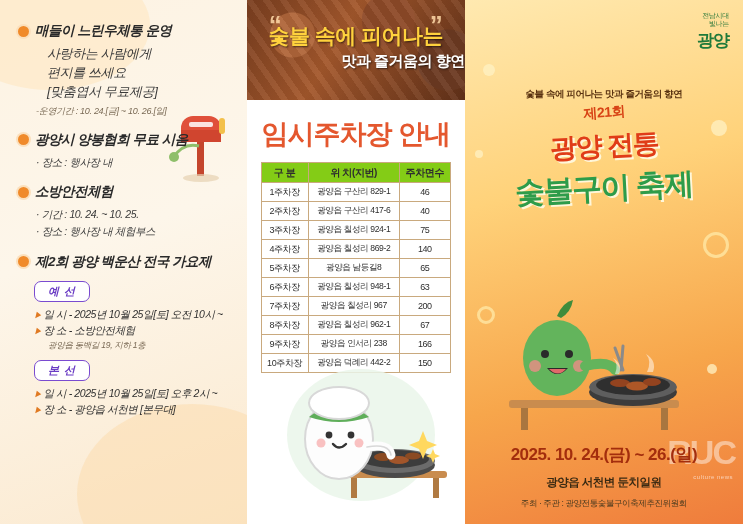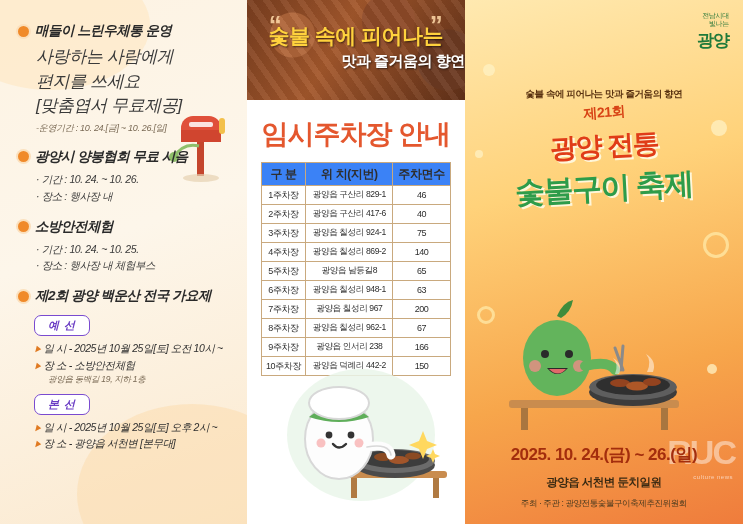--- a/index.html
+++ b/index.html
@@ -50,22 +50,22 @@
   .dot {
     width:11px; height:11px; border-radius:50%;
     background:#f08a2a; flex:none;
     box-shadow: 0 0 0 2px #fbe0bd;
   }
   .sec-title {
     font-size:13.5px; font-weight:bold; color:#2a2a2a;
     letter-spacing:-.5px;
   }
   .sec-sub {
-    font-size:17px; color:#3a3a3a; line-height:1.45;
-    margin-left:18px; letter-spacing:-.4px;
+    font-size:13px; color:#3a3a3a; line-height:1.45;
+    margin-left:29px; letter-spacing:-.4px;
   }
   .sec-note {
     font-size:9px; color:#7a6a55; margin-left:18px; margin-top:3px;
     letter-spacing:-.3px;
   }
   .bullets { margin-left:18px; margin-top:3px; }
   .bullet {
     font-size:10.5px; color:#3a3a3a; line-height:1.6;
     letter-spacing:-.4px;
   }
@@ -145,21 +145,21 @@
     width:100%; border-collapse:collapse;
     font-size:9px; color:#2e2e2e;
   }
   table.park th, table.park td {
     border:1px solid #c9a97e;
     padding:2.5px 2px;
     text-align:center;
     letter-spacing:-.4px;
   }
   table.park th {
-    background:#3b82f6; font-weight:bold; font-size:12px;
+    background:#84cc16; font-weight:bold; font-size:10px;
   }
   table.park td:nth-child(2){ font-size:8.6px; }
 
   .mascot-center {
     position:absolute; left:0; right:0; bottom:6px; height:175px;
   }
 
   
   .panel-right {
     position:relative;
@@ -257,21 +257,20 @@
 [맞춤엽서 무료제공]</div>
         <div class="sec-note">-운영기간 : 10. 24.[금] ~ 10. 26.[일]</div>
       </div>
 
       <div class="sec">
         <div class="sec-head">
           <span class="dot"></span>
           <span class="sec-title">광양시 양봉협회 무료 시음</span>
         </div>
         <div class="bullets">
-          <div class="bullet">기간 : 10. 24. ~ 10. 26.</div>
           <div class="bullet">장소 : 행사장 내</div>
         </div>
       </div>
 
       <div class="sec">
         <div class="sec-head">
           <span class="dot"></span>
           <span class="sec-title">소방안전체험</span>
         </div>
         <div class="bullets">

